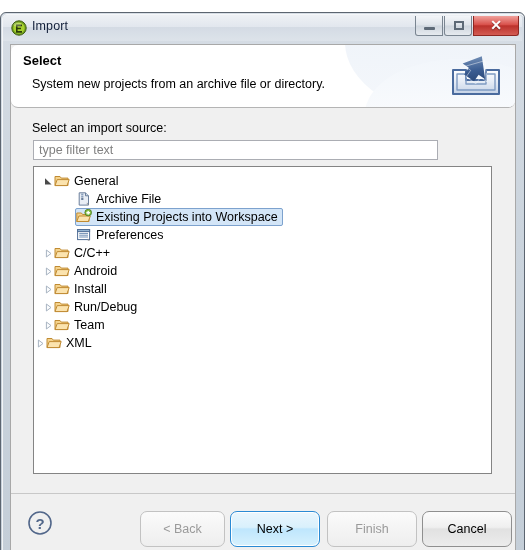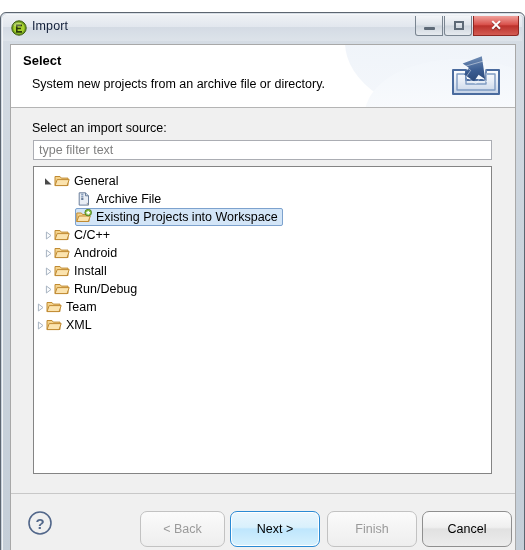--- a/index.html
+++ b/index.html
@@ -122,20 +122,21 @@
   
   .banner {
     position: absolute;
     left: 0; top: 0;
     width: 504px;
     height: 63px;
     background: #ffffff;
     border-bottom: 1px solid #b4b4b4;
     box-sizing: border-box;
     overflow: hidden;
+    border-radius: 7px;
   }
   .banner-swoosh {
     position: absolute;
     right: -60px; top: -78px;
     width: 230px; height: 150px;
     border-radius: 50%;
     background: linear-gradient(to bottom, #eaf0f8, #f4f7fb);
     opacity: 0.95;
   }
   .banner-swoosh2 {
@@ -173,21 +174,21 @@
   }
   .label-source {
     position: absolute;
     left: 21px; top: 13px;
     font-size: 12.5px;
     color: #000000;
   }
   .filter-input {
     position: absolute;
     left: 22px; top: 32px;
-    width: 459px;
+    width: 405px;
     height: 20px;
     box-sizing: border-box;
     border: 1px solid #abadb3;
     background: #ffffff;
     font-family: "Liberation Sans", sans-serif;
     font-size: 12.5px;
     color: #808080;
     padding: 0 0 0 5px;
     outline: none;
   }
@@ -387,20 +388,30 @@
               <span class="sel-box" style="left: 41px; width: 208px;"></span>
               <span class="twist leaf"></span>
               <span class="ticon"><svg width="16" height="16" viewBox="0 0 16 16">
                   <path d="M0.8 4h4.6l1.2 1.5H13v7H0.8z" fill="#f5d38c" stroke="#c08b33" stroke-width="1"></path>
                   <path d="M2.9 7h11.4l-2 5.5H0.8z" fill="#fbe3ae" stroke="#c08b33" stroke-width="1"></path>
                   <circle cx="12.2" cy="3.6" r="3.3" fill="#8ac24a" stroke="#4e7d1e" stroke-width="0.9"></circle>
                   <path d="M11.5 1.9h1.4v1.1h1.1v1.4h-1.1v1.1h-1.4V4.4h-1.1V3h1.1z" fill="#ffffff"></path>
                 </svg></span>
               <span class="tlabel">Existing Projects into Workspace</span>
             </div>
+            <div class="trow" style="padding-left: 30px;">
+              <span class="twist leaf"></span>
+              <span class="ticon"><svg width="16" height="16" viewBox="0 0 16 16">
+                  <rect x="1.6" y="2.6" width="12" height="10" fill="#ffffff" stroke="#4f6d96" stroke-width="1"></rect>
+                  <rect x="1.6" y="2.6" width="12" height="2" fill="#9dbdd9" stroke="#4f6d96" stroke-width="1"></rect>
+                  <path d="M3.2 6.4h8.8M3.2 8.2h8.8M3.2 10h8.8" stroke="#6f8fb5" stroke-width="1"></path>
+                  <path d="M11.8 11.6l2.2 2.2h-2.2z" fill="#9a9a9a"></path>
+                </svg></span>
+              <span class="tlabel">Preferences</span>
+            </div>
             <div class="trow" style="padding-left: 8px;">
               <span class="twist">
                 <svg width="9" height="9" viewBox="0 0 9 9" style="position: absolute; left: 2px; top: 5px;">
                   <path d="M2.4 1 L7 4.5 L2.4 8 Z" fill="#fbfcfd" stroke="#a8b4c2" stroke-width="1" stroke-linejoin="round"></path>
                 </svg>
               </span>
               <span class="ticon"><svg width="16" height="16" viewBox="0 0 16 16">
                   <path d="M1 3.5h5l1.3 1.6H14v7.4H1z" fill="#f5d38c" stroke="#c08b33" stroke-width="1"></path>
                   <path d="M3.2 6.6h12L13 12.6H1z" fill="#fbe3ae" stroke="#c08b33" stroke-width="1"></path>
                 </svg></span>
@@ -435,21 +446,21 @@
                 <svg width="9" height="9" viewBox="0 0 9 9" style="position: absolute; left: 2px; top: 5px;">
                   <path d="M2.4 1 L7 4.5 L2.4 8 Z" fill="#fbfcfd" stroke="#a8b4c2" stroke-width="1" stroke-linejoin="round"></path>
                 </svg>
               </span>
               <span class="ticon"><svg width="16" height="16" viewBox="0 0 16 16">
                   <path d="M1 3.5h5l1.3 1.6H14v7.4H1z" fill="#f5d38c" stroke="#c08b33" stroke-width="1"></path>
                   <path d="M3.2 6.6h12L13 12.6H1z" fill="#fbe3ae" stroke="#c08b33" stroke-width="1"></path>
                 </svg></span>
               <span class="tlabel">Run/Debug</span>
             </div>
-            <div class="trow" style="padding-left: 0; align-items: center;">
+            <div class="trow" style="padding-left: 8px; align-items: center;">
               <span class="twist">
                 <svg width="9" height="9" viewBox="0 0 9 9" style="position: absolute; left: 2px; top: 5px;">
                   <path d="M2.4 1 L7 4.5 L2.4 8 Z" fill="#fbfcfd" stroke="#a8b4c2" stroke-width="1" stroke-linejoin="round"></path>
                 </svg>
               </span>
               <span class="ticon"><svg width="16" height="16" viewBox="0 0 16 16">
                   <path d="M1 3.5h5l1.3 1.6H14v7.4H1z" fill="#f5d38c" stroke="#c08b33" stroke-width="1"></path>
                   <path d="M3.2 6.6h12L13 12.6H1z" fill="#fbe3ae" stroke="#c08b33" stroke-width="1"></path>
                 </svg></span>
               <span class="tlabel">Team</span>

